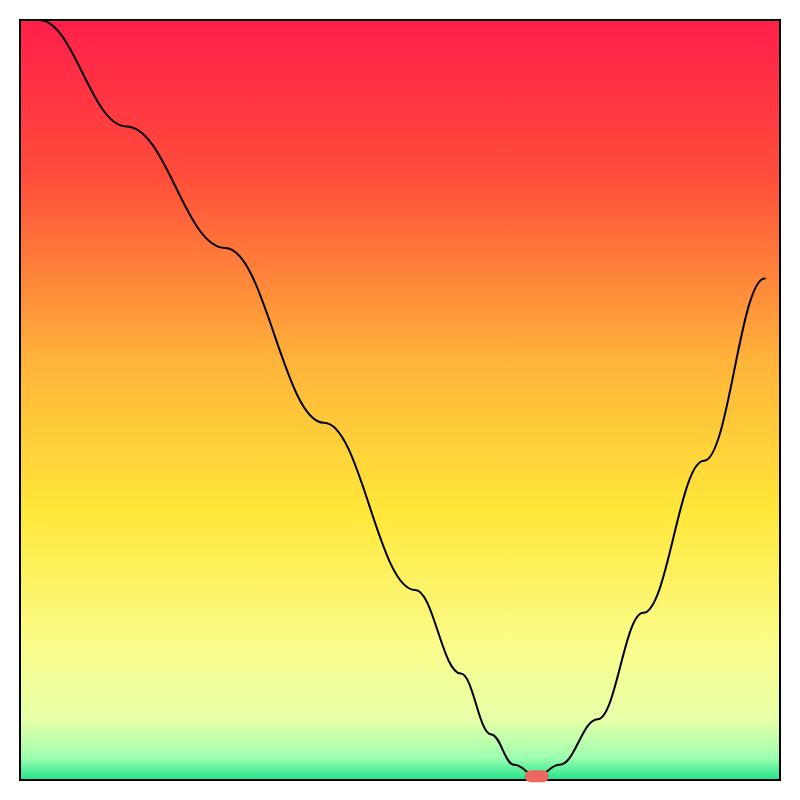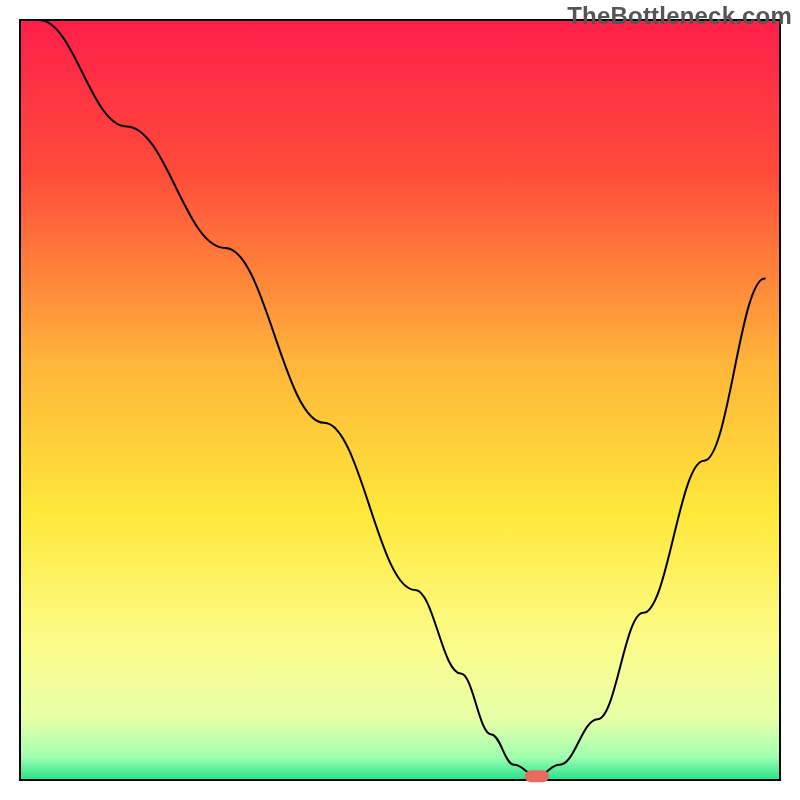--- a/index.html
+++ b/index.html
@@ -45,14 +45,13 @@
           <stop offset="92%" stop-color="#e7ffa8"></stop>
           <stop offset="97%" stop-color="#9fffb0"></stop>
           <stop offset="100%" stop-color="#22e28a"></stop>
         </linearGradient>
     </defs>
     <rect id="plot-bg" x="20" y="20" width="760" height="760" fill="url(#bg-grad)"></rect>
     <rect id="plot-frame" fill="none" x="20" y="20" width="760" height="760" stroke="#000000" stroke-width="2"></rect>
     <path id="curve" fill="none" d="M 39 20 C 73.96000000000001 20 91.44 126.39999999999998 126.4 126.39999999999998 C 165.92000000000002 126.39999999999998 185.68 248 225.20000000000002 248 C 264.72 248 284.48 422.8 324 422.8 C 360.48 422.8 378.71999999999997 590 415.2 590 C 433.44 590 442.55999999999995 673.6 460.79999999999995 673.6 C 472.96 673.6 479.03999999999996 734.4 491.2 734.4 C 500.32 734.4 504.88 764.8 514 764.8 C 523.12 764.8 527.6800000000001 776.2 536.8000000000001 776.2 C 545.9200000000001 776.2 550.48 764.8 559.6 764.8 C 574.8000000000001 764.8 582.4 719.2 597.6 719.2 C 615.84 719.2 624.9599999999999 612.8 643.1999999999999 612.8 C 667.52 612.8 679.68 460.8 704 460.8 C 728.3199999999999 460.8 740.48 278.4 764.8 278.4 " stroke="#000000" stroke-width="2" stroke-linecap="round" stroke-linejoin="round"></path>
     <rect id="marker" rx="6" ry="6" x="524.8000000000001" y="770.2" width="24" height="12" fill="#e9695f"></rect>
   </svg>
-  <div class="watermark">TheBottleneck.com</div>
 </div>
 
 </body></html>

